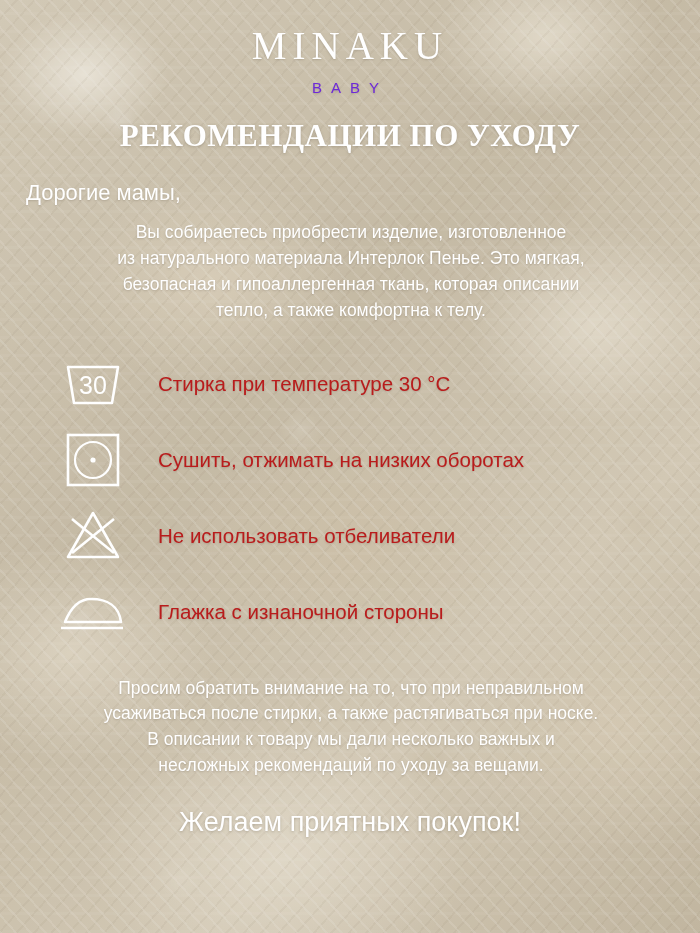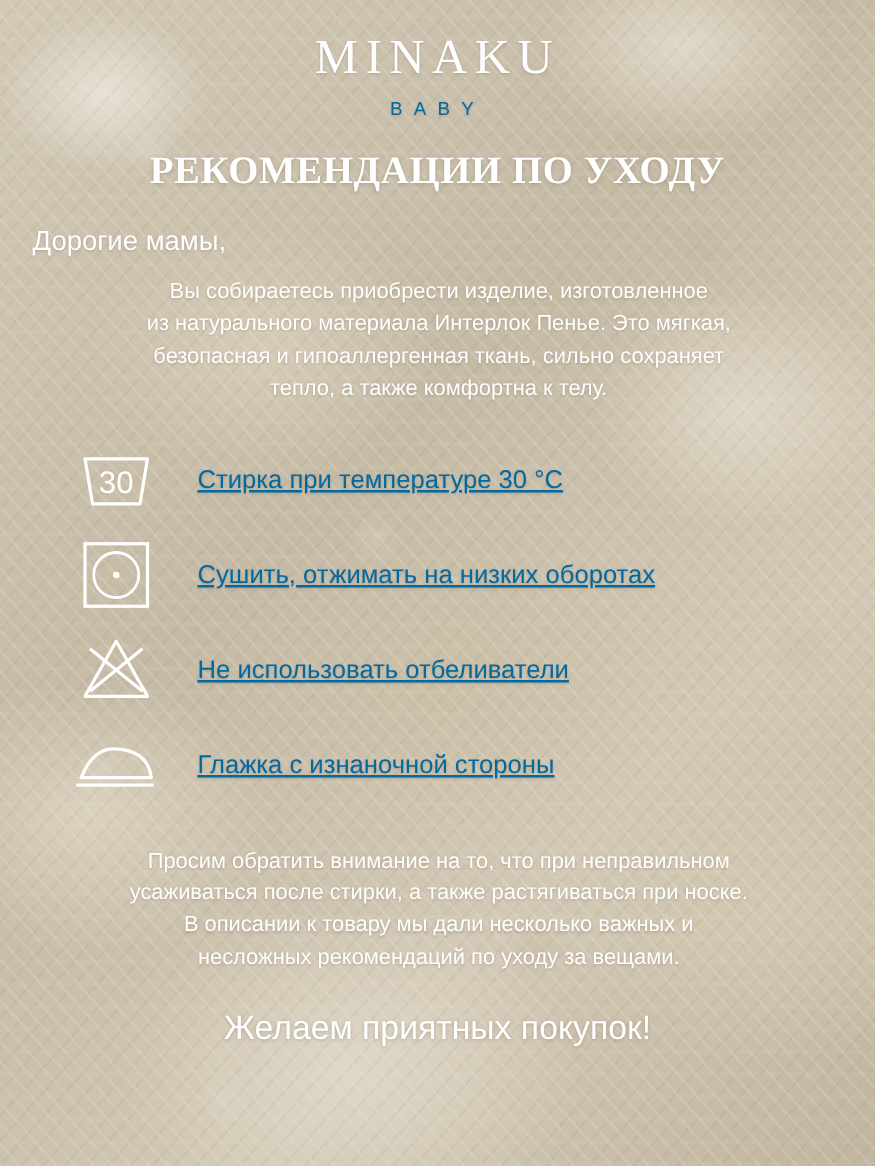--- a/index.html
+++ b/index.html
@@ -84,21 +84,21 @@
     font-size: 39px;
     letter-spacing: 6px;
     color: #ffffff;
     line-height: 1.05;
     text-shadow: 0 1px 2px rgba(120,110,92,0.35);
   }
   .brand-sub {
     margin-top: 12px;
     font-size: 15px;
     letter-spacing: 9px;
-    color: #0369a1;
+    color: #6d28d9;
     text-shadow: 0 1px 2px rgba(120,110,92,0.35);
   }
 
   .title {
     margin-top: 22px;
     text-align: center;
     font-size: 31px;
     font-weight: bold;
     letter-spacing: 0.5px;
     color: #ffffff;
@@ -136,23 +136,22 @@
   .care-icon {
     width: 70px;
     flex: 0 0 70px;
     display: flex;
     align-items: center;
     justify-content: center;
   }
   .care-label {
     margin-left: 30px;
     font-size: 20.5px;
-    color: #0369a1;
-    text-shadow: 0 1px 2px rgba(120,110,92,0.35);
-    text-decoration: underline;
+    color: #b91c1c;
+    text-shadow: 0 1px 2px rgba(120,110,92,0.35);
   }
 
   .outro {
     margin: 26px 24px 0 26px;
     font-size: 17.5px;
     line-height: 1.48;
     color: #ffffff;
     text-shadow: 0 1px 2px rgba(120,110,92,0.35);
   }
   .outro p { margin: 0; text-align: center; }
@@ -185,21 +184,21 @@
       <div class="brand-sub">BABY</div>
     </div>
 
     <div class="title">РЕКОМЕНДАЦИИ ПО УХОДУ</div>
 
     <div class="greeting">Дорогие мамы,</div>
 
     <div class="intro">
       <p>Вы собираетесь приобрести изделие, изготовленное</p>
       <p>из натурального материала Интерлок Пенье. Это мягкая,</p>
-      <p>безопасная и гипоаллергенная ткань, сильно сохраняет</p>
+      <p>безопасная и гипоаллергенная ткань, которая описании</p>
       <p>тепло, а также комфортна к телу.</p>
     </div>
 
     <ul class="care-list">
 
       <li class="care-row">
         <span class="care-icon">
           <svg width="62" height="50" viewBox="0 0 62 50" aria-hidden="true">
             <path d="M6 8 L56 8 L50 44 L12 44 Z" fill="none" stroke="#ffffff" stroke-width="2.6" stroke-linejoin="round"></path>
             <text x="31" y="35" text-anchor="middle" font-family="Liberation Sans, sans-serif" font-size="25" fill="#ffffff">30</text>

